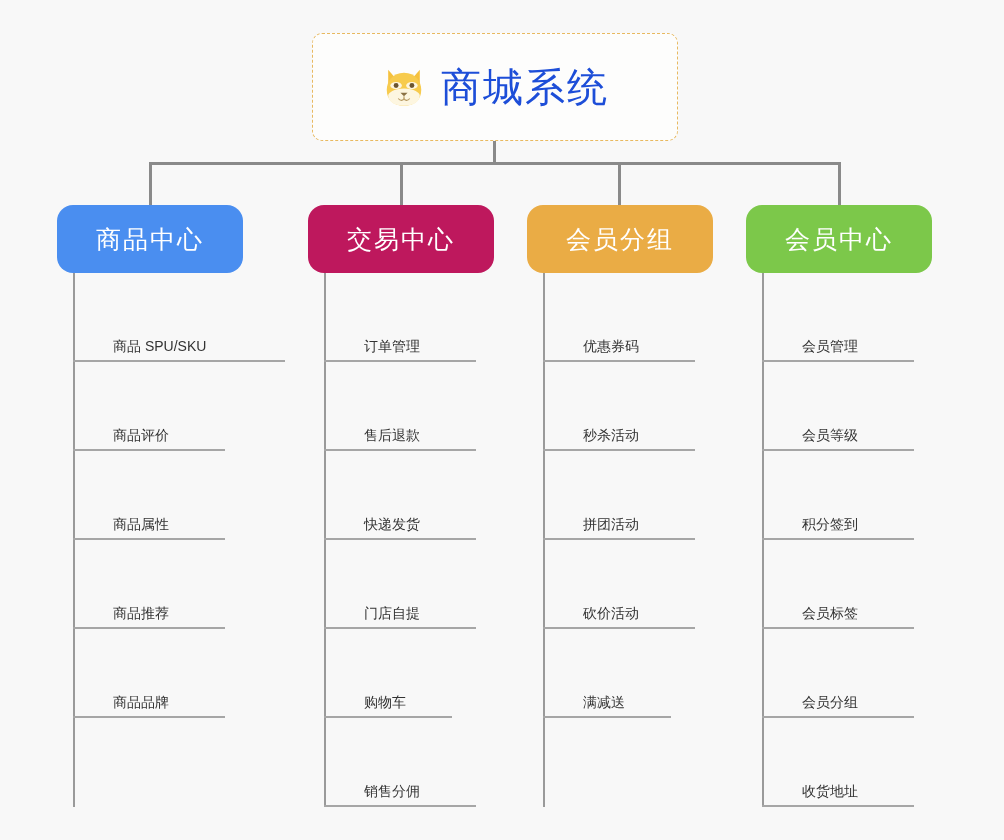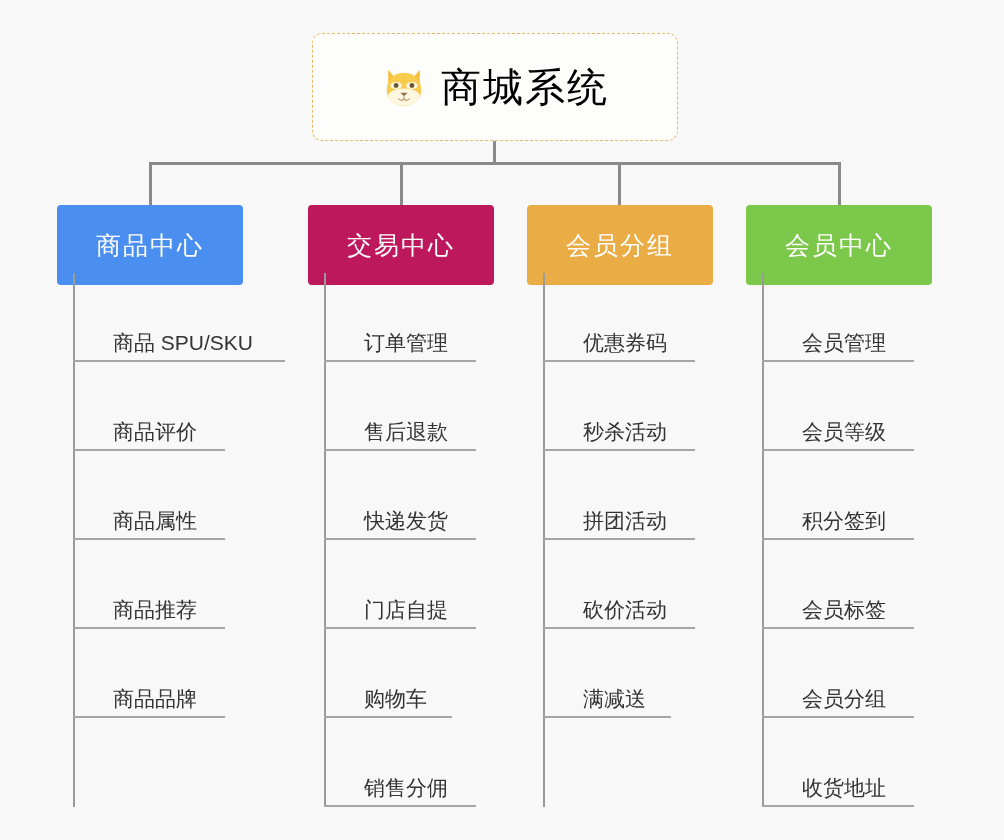--- a/index.html
+++ b/index.html
@@ -61,22 +61,22 @@
   .conn-v { width: 3px; }
   .conn-h { height: 3px; }
 
   
   .column {
     position: absolute;
     top: 205px;
   }
   .cat-box {
     box-sizing: border-box;
-    height: 80px;
-    border-radius: 4px;
+    height: 68px;
+    border-radius: 16px;
     display: flex;
     align-items: center;
     justify-content: center;
     color: #ffffff;
     font-size: 25px;
     letter-spacing: 2px;
     white-space: nowrap;
   }
 
   
@@ -100,21 +100,21 @@
   }
   .leaf-underline {
     position: absolute;
     left: 0;
     bottom: 0;
     height: 2px;
     background: #a6a6a6;
   }
   .leaf-label {
     display: inline-block;
-    font-size: 21px;
+    font-size: 14px;
     color: #333333;
     line-height: 1;
     padding-bottom: 9px;
     white-space: nowrap;
   }
 </style>
 </head>
 <body style="background: rgb(248, 248, 248);">
 
 <div id="diagram">
@@ -127,21 +127,21 @@
       <path d="M32 34 C46 34 54 40 54 44 C54 52 45 58 32 58 C19 58 10 52 10 44 C10 40 18 34 32 34 Z" fill="#fdf6e0"></path>
       <ellipse cx="21" cy="30" rx="8" ry="5" fill="#fdf6e0"></ellipse>
       <ellipse cx="43" cy="30" rx="8" ry="5" fill="#fdf6e0"></ellipse>
       <ellipse cx="21" cy="30" rx="3.4" ry="3.4" fill="#6b5530"></ellipse>
       <ellipse cx="43" cy="30" rx="3.4" ry="3.4" fill="#6b5530"></ellipse>
       <path d="M27 40 L37 40 L32 45 Z" fill="#8a7144"></path>
       <path d="M32 45 L32 48" stroke="#b79a63" stroke-width="1.6" fill="none"></path>
       <path d="M24 48 C27 52 31 51 32 48" stroke="#b79a63" stroke-width="1.6" fill="none"></path>
       <path d="M40 48 C37 52 33 51 32 48" stroke="#b79a63" stroke-width="1.6" fill="none"></path>
     </svg>
-    <span class="root-title" style="color: #000000;">商城系统</span>
+    <span class="root-title" style="color: #1d4ed8;">商城系统</span>
   </div>
 
   <div class="conn conn-v" style="left: 493px; top: 141px; height: 23px; background: rgb(138, 138, 138);"></div>
   <div class="conn conn-h" style="left: 150px; top: 162px; width: 690px; background: rgb(138, 138, 138);"></div>
   <div class="conn conn-v" style="left: 149px; top: 162px; height: 45px; background: rgb(138, 138, 138);"></div>
   <div class="conn conn-v" style="left: 400px; top: 162px; height: 45px; background: rgb(138, 138, 138);"></div>
   <div class="conn conn-v" style="left: 618px; top: 162px; height: 45px; background: rgb(138, 138, 138);"></div>
   <div class="conn conn-v" style="left: 838px; top: 162px; height: 45px; background: rgb(138, 138, 138);"></div>
 
   <div id="columns-host">

